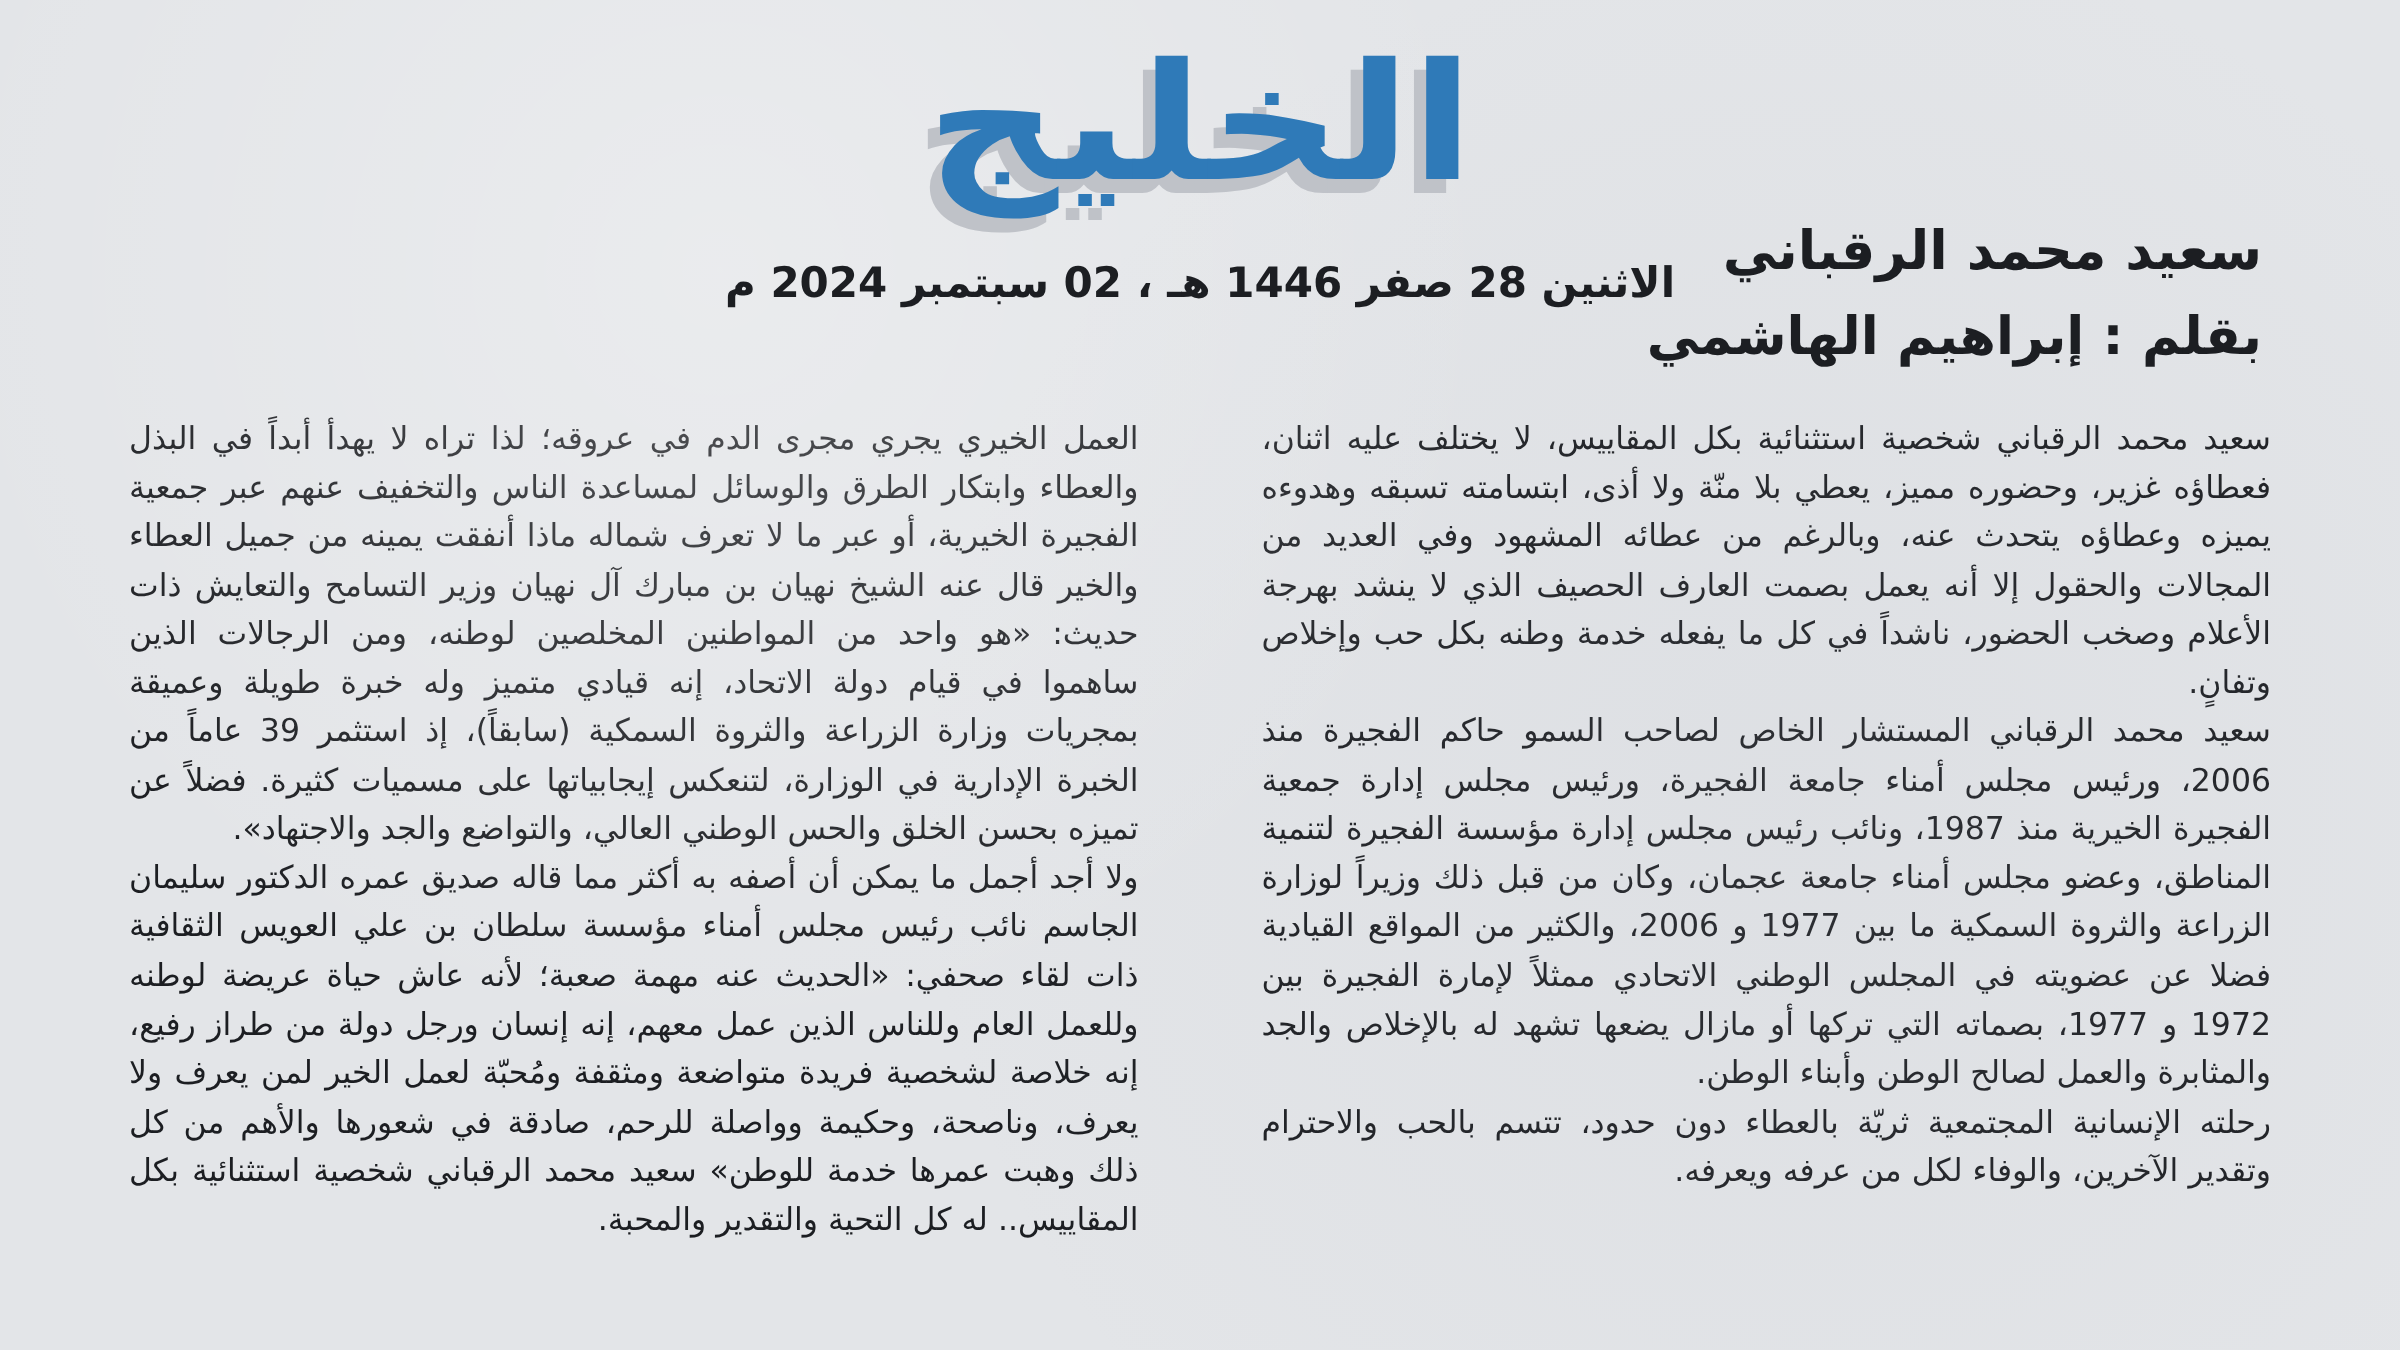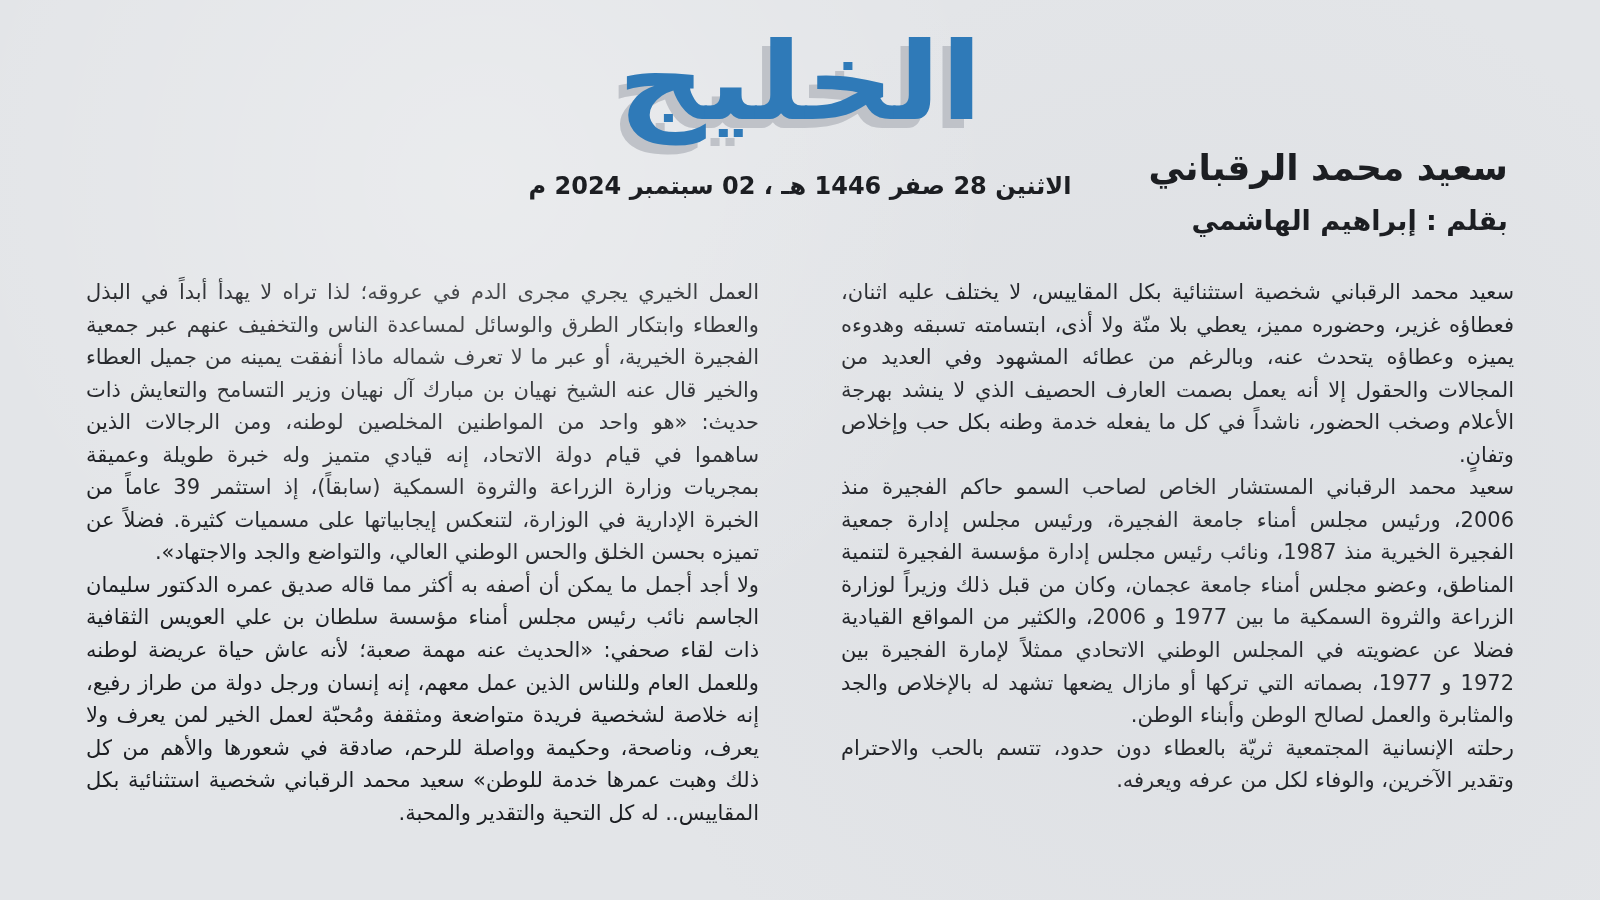--- a/index.html
+++ b/index.html
@@ -35,25 +35,25 @@
     display:inline-block;
     font-size:104px;font-weight:bold;line-height:1.25;
     color:var(--logo-color);
     text-shadow:-7px 9px 0 var(--logo-shadow);
     transform:scale(1.18,1.04);
     transform-origin:center top;
     white-space:nowrap;
   }
   .date-line{
     position:absolute;top:172px;left:50%;transform:translateX(-50%);
-    font-size:24px;font-weight:bold;white-space:nowrap;
+    font-size:28px;font-weight:bold;white-space:nowrap;
   }
   .title-block{position:absolute;top:146px;right:92px;text-align:right;}
   .article-title{font-size:36px;font-weight:bold;line-height:1.2;margin:0;}
-  .article-byline{font-size:27px;font-weight:bold;margin:16px 0 0 0;}
+  .article-byline{font-size:35px;font-weight:bold;margin:16px 0 0 0;}
   .columns{
     display:flex;gap:82px;padding:0 86px;margin-top:18px;
   }
   .col{
     flex:1;min-width:0;
     font-size:21px;line-height:1.55;
     text-align:justify;text-justify:inter-word;
   }
   .col p.para{margin:0;}
 </style>

